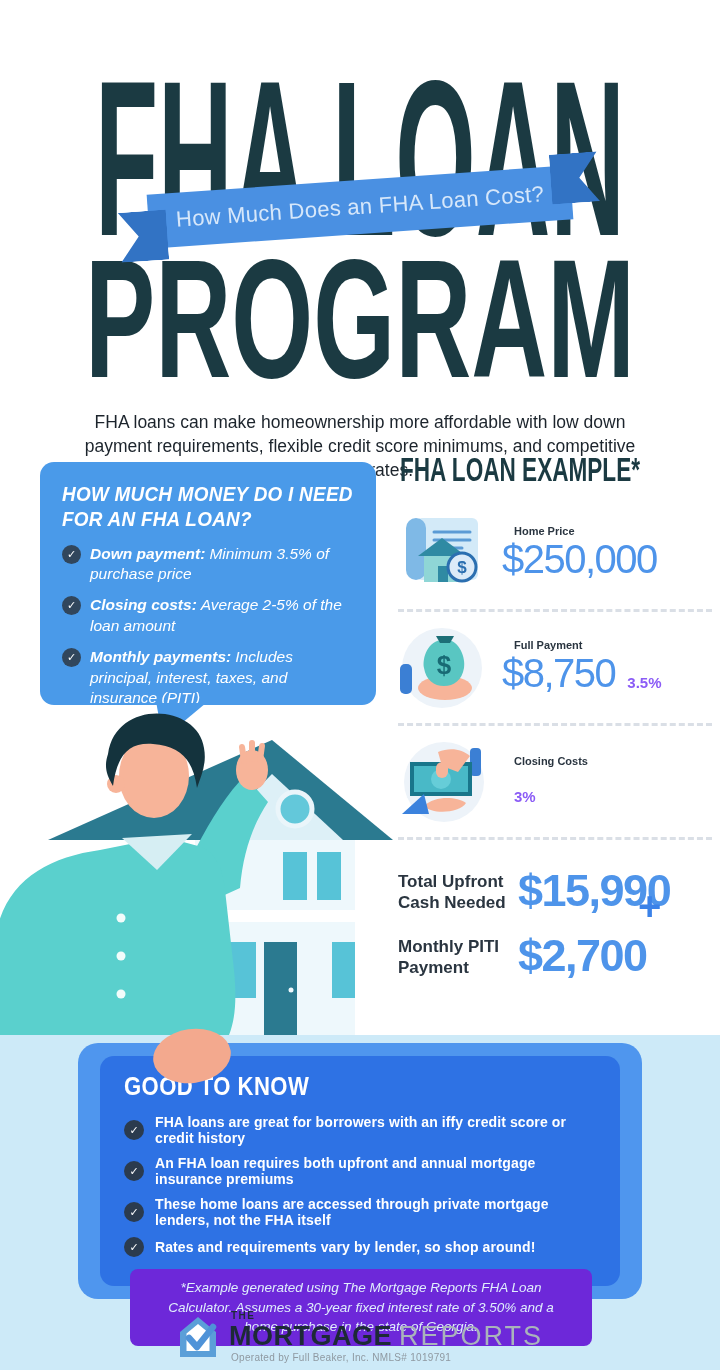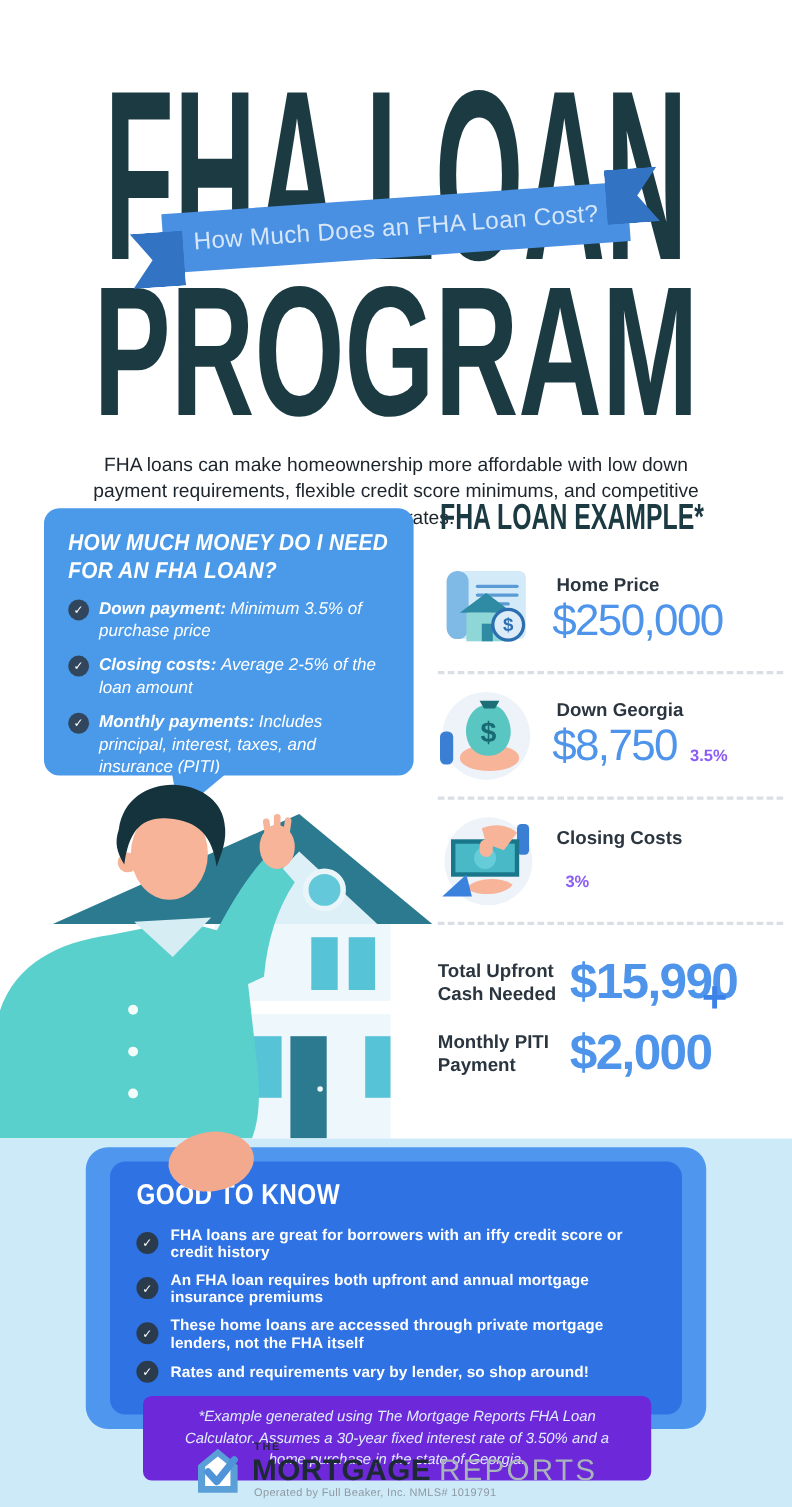--- a/index.html
+++ b/index.html
@@ -59,21 +59,21 @@
   .hand-overlay{position:absolute;left:142px;top:1022px;width:100px;height:64px;z-index:6;}
   
   .example{position:absolute;left:398px;top:452px;width:314px;z-index:2;}
   .example-heading-svg text{font-family:"Liberation Sans","DejaVu Sans",sans-serif;font-weight:bold;fill:#1b3a42;}
   .ex-rows{position:relative;margin-top:6px;}
   .ex-row{
     display:flex;align-items:center;gap:16px;padding:10px 0 13px 0;
     border-bottom:3px dashed #dadfe6;
   }
   .ex-row .icon{flex:0 0 auto;}
-  .ex-label{font-size:17px;font-weight:bold;color:#2a3540;margin:0 0 1px 4px;}
+  .ex-label{font-size:11px;font-weight:bold;color:#2a3540;margin:0 0 1px 12px;}
   .ex-valwrap{display:flex;align-items:center;}
   .ex-value{font-size:40px;font-weight:normal;color:#4e94ea;letter-spacing:-1.5px;line-height:1.05;}
   .ex-note{font-size:15px;font-weight:bold;color:#8b5cf6;margin:20px 0 0 12px;}
   .plus{
     position:absolute;left:240px;top:388px;font-size:40px;font-weight:bold;color:#3b82e8;line-height:1;z-index:3;
   }
   .totals{margin-top:28px;}
   .total-row{display:flex;align-items:flex-end;margin-bottom:20px;}
   .total-label{flex:0 0 120px;font-size:17px;font-weight:bold;color:#2a3540;line-height:1.25;margin:0;}
   .total-value{font-size:45px;font-weight:bold;color:#4e94ea;letter-spacing:-1.5px;line-height:1;}
@@ -204,21 +204,21 @@
       <div class="ex-row">
         <svg class="icon" width="88" height="88" viewBox="0 0 88 88">
           <circle cx="44" cy="46" r="40" fill="#edf3f9"></circle>
           <rect x="2" y="42" width="12" height="30" rx="5" fill="#3b7fd4"></rect>
           <ellipse cx="47" cy="66" rx="27" ry="12" fill="#f7b499"></ellipse>
           <path d="M45 18 C 30 18 24 36 26 46 C 28 58 36 64 46 64 C 56 64 64 58 66 46 C 68 36 61 18 49 18 Z" fill="#59c6c2"></path>
           <polygon points="38,14 56,14 52,21 42,21" fill="#1d6f77"></polygon>
           <text x="46" y="52" text-anchor="middle" font-size="26" font-weight="bold" fill="#186a74">$</text>
         </svg>
         <div>
-          <p class="ex-label">Down Georgia</p>
+          <p class="ex-label">Full Payment</p>
           <div class="ex-valwrap">
             <span class="ex-value">$8,750</span>
             <span class="ex-note">3.5%</span>
           </div>
         </div>
       </div>
 
       <div class="ex-row">
         <svg class="icon" width="88" height="88" viewBox="0 0 88 88">
           <circle cx="46" cy="46" r="40" fill="#edf3f9"></circle>
@@ -240,21 +240,21 @@
       <div class="plus">+</div>
     </div>
 
     <div class="totals">
       <div class="total-row">
         <p class="total-label">Total Upfront Cash Needed</p>
         <span class="total-value">$15,990</span>
       </div>
       <div class="total-row">
         <p class="total-label">Monthly PITI Payment</p>
-        <span class="total-value">$2,000</span>
+        <span class="total-value">$2,700</span>
       </div>
     </div>
   </div>
 
   <div class="bottom">
     <div class="gtk-outer">
       <div class="gtk-inner">
         <h2>GOOD TO KNOW</h2>
 
         <div class="gtk-item">

